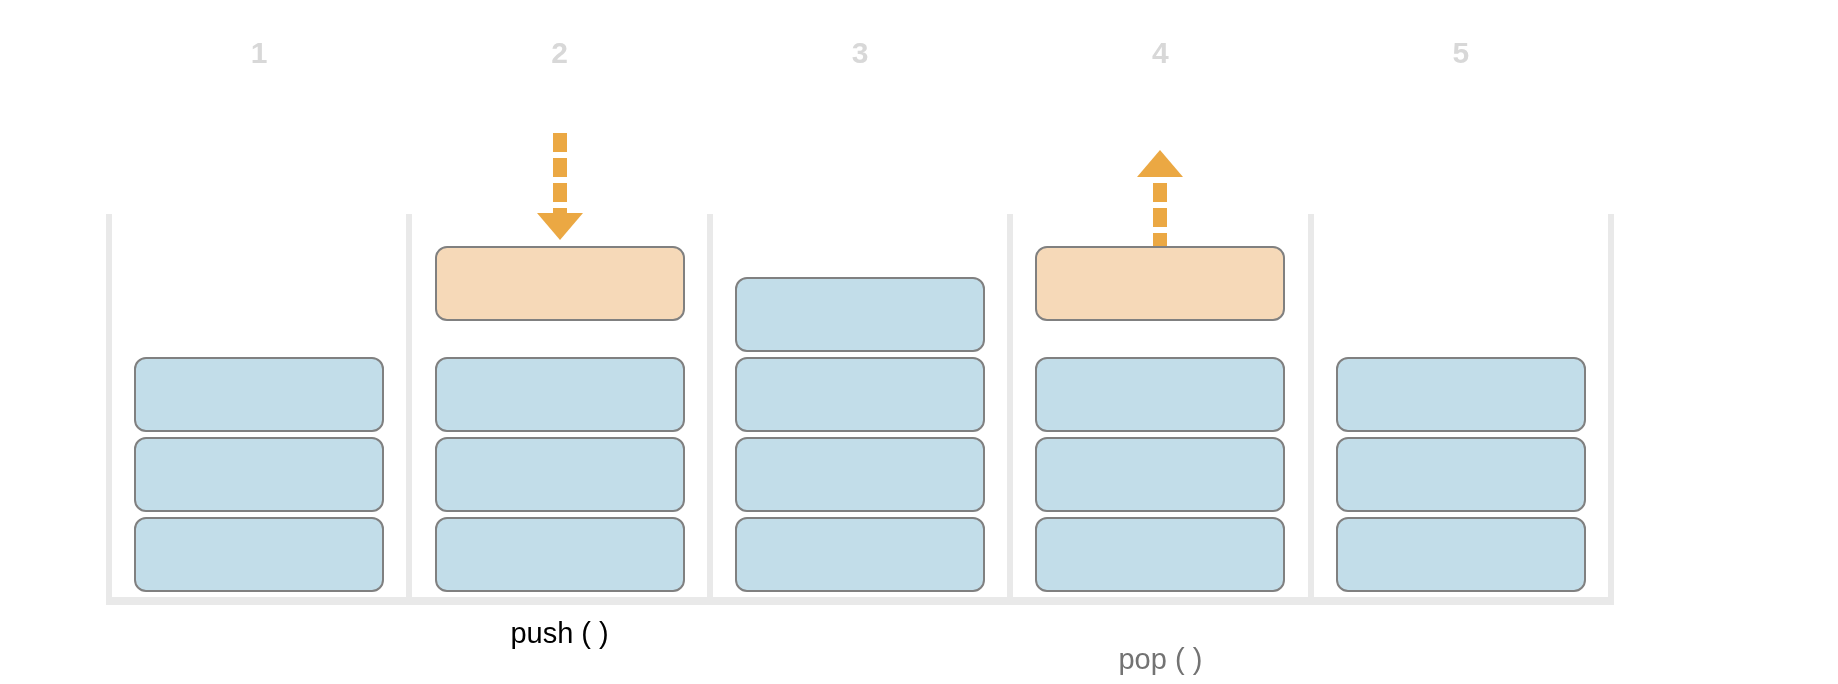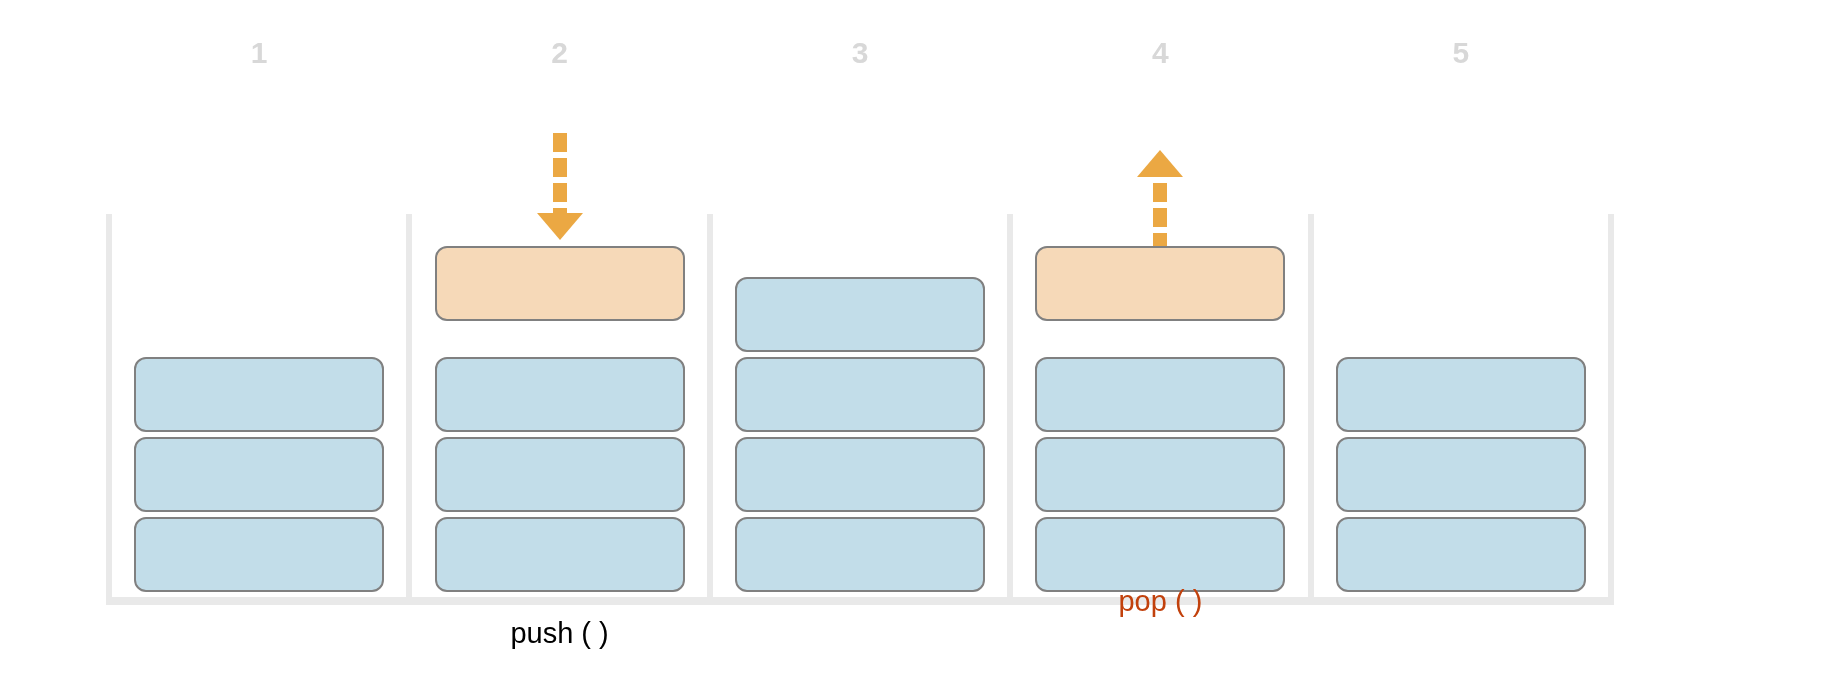--- a/index.html
+++ b/index.html
@@ -82,18 +82,18 @@
     <div class="block" style="left: 735px; top: 277px; background: rgb(194, 221, 233); border-color: rgb(128, 128, 128);"></div>
     <div class="col-number" style="left: 1120.4px; top: 36px; color: rgb(216, 216, 216);">4</div>
     <div class="block" style="left: 1035.4px; top: 517px; background: rgb(194, 221, 233); border-color: rgb(128, 128, 128);"></div>
     <div class="block" style="left: 1035.4px; top: 437px; background: rgb(194, 221, 233); border-color: rgb(128, 128, 128);"></div>
     <div class="block" style="left: 1035.4px; top: 357px; background: rgb(194, 221, 233); border-color: rgb(128, 128, 128);"></div>
     <div class="block" style="left: 1035.4px; top: 246px; background: rgb(246, 217, 184); border-color: rgb(128, 128, 128);"></div>
     <svg class="arrow-svg" width="60" height="102" style="left: 1130.4px; top: 144px;">
       <line x1="30" x2="30" stroke="#EBA843" stroke-width="14" stroke-dasharray="19 6" y1="39" y2="102"></line>
       <polygon fill="#EBA843" points="7,33 53,33 30,6"></polygon>
     </svg>
-    <div class="op-label" style="left: 1040.4px; top: 584px; color: #c2410c;">pop ( )</div>
+    <div class="op-label" style="left: 1040.4px; top: 642px; color: #737373;">pop ( )</div>
     <div class="col-number" style="left: 1420.8px; top: 36px; color: rgb(216, 216, 216);">5</div>
     <div class="block" style="left: 1335.8px; top: 517px; background: rgb(194, 221, 233); border-color: rgb(128, 128, 128);"></div>
     <div class="block" style="left: 1335.8px; top: 437px; background: rgb(194, 221, 233); border-color: rgb(128, 128, 128);"></div>
     <div class="block" style="left: 1335.8px; top: 357px; background: rgb(194, 221, 233); border-color: rgb(128, 128, 128);"></div>
   </div>
 
 </body></html>

